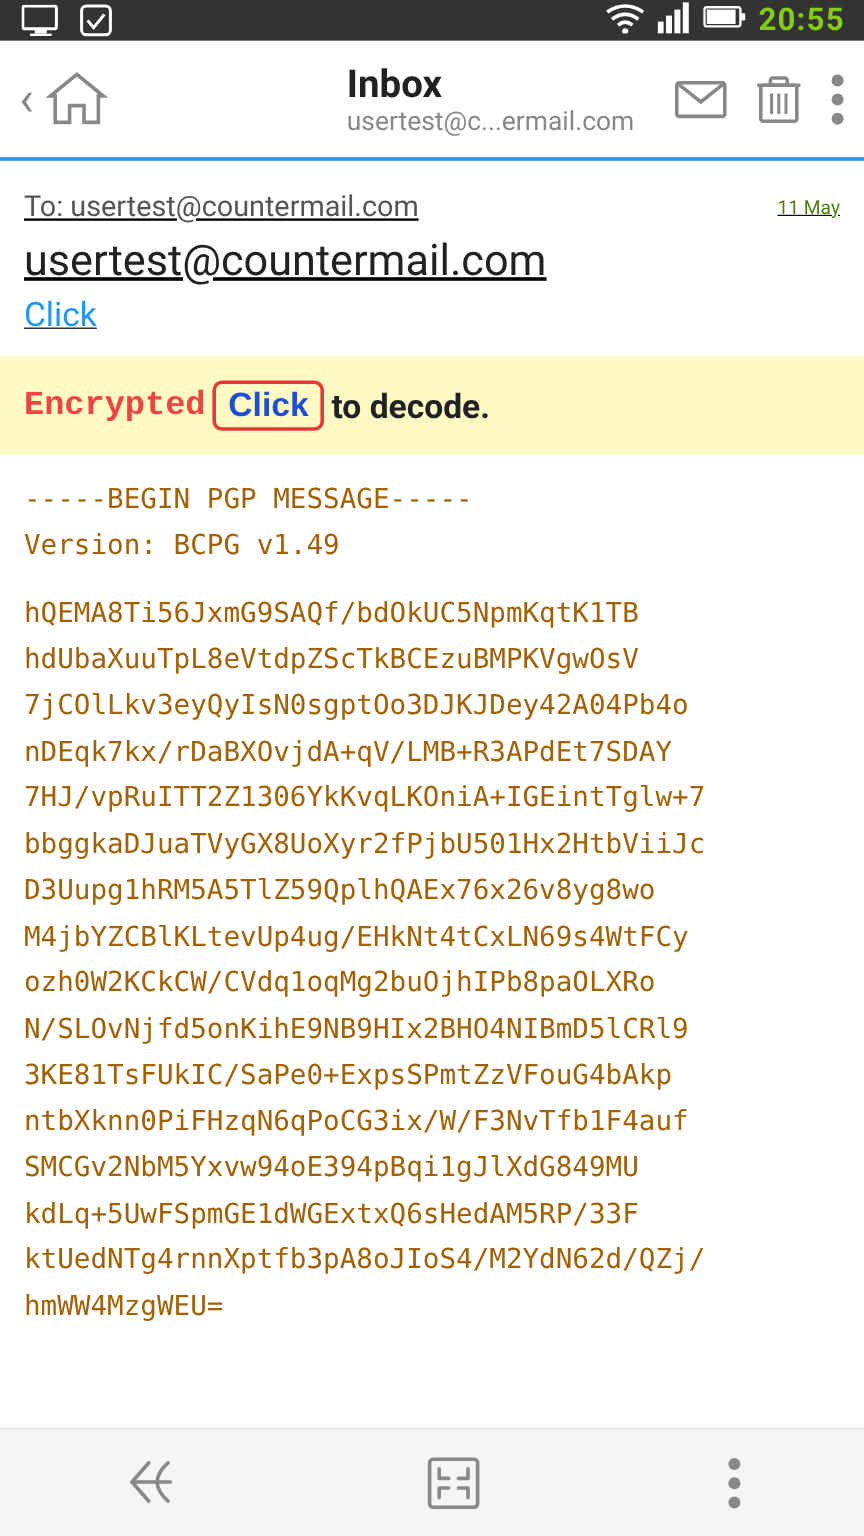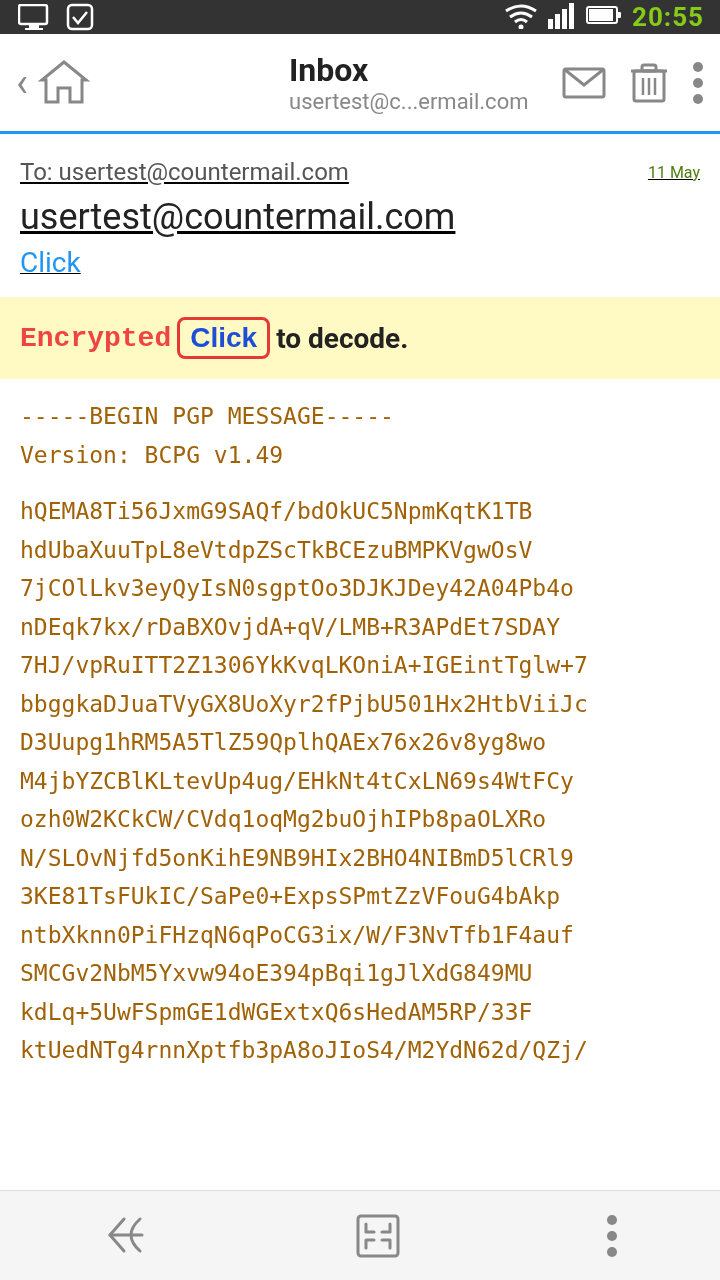--- a/index.html
+++ b/index.html
@@ -314,20 +314,21 @@
       <p>bbggkaDJuaTVyGX8UoXyr2fPjbU501Hx2HtbViiJc</p>
       <p>D3Uupg1hRM5A5TlZ59QplhQAEx76x26v8yg8wo</p>
       <p>M4jbYZCBlKLtevUp4ug/EHkNt4tCxLN69s4WtFCy</p>
       <p>ozh0W2KCkCW/CVdq1oqMg2buOjhIPb8paOLXRo</p>
       <p>N/SLOvNjfd5onKihE9NB9HIx2BHO4NIBmD5lCRl9</p>
       <p>3KE81TsFUkIC/SaPe0+ExpsSPmtZzVFouG4bAkp</p>
       <p>ntbXknn0PiFHzqN6qPoCG3ix/W/F3NvTfb1F4auf</p>
       <p>SMCGv2NbM5Yxvw94oE394pBqi1gJlXdG849MU</p>
       <p>kdLq+5UwFSpmGE1dWGExtxQ6sHedAM5RP/33F</p>
       <p>ktUedNTg4rnnXptfb3pA8oJIoS4/M2YdN62d/QZj/</p>
+      <p>hmWW4MzgWEU=</p>
     </div>
 </div>
 
 <div class="bottom-nav">
   <button class="bottom-nav-btn">
     <svg width="48" height="42" viewBox="0 0 48 42" fill="none">
       <path d="M38 36 Q20 20 38 4" stroke="#888" stroke-width="3" fill="none" stroke-linecap="round"></path>
       <polyline points="22,4 8,20 22,36" stroke="#888" stroke-width="3" fill="none" stroke-linecap="round" stroke-linejoin="round"></polyline>
       <line x1="8" y1="20" x2="40" y2="20" stroke="#888" stroke-width="3" stroke-linecap="round"></line>
     </svg>

